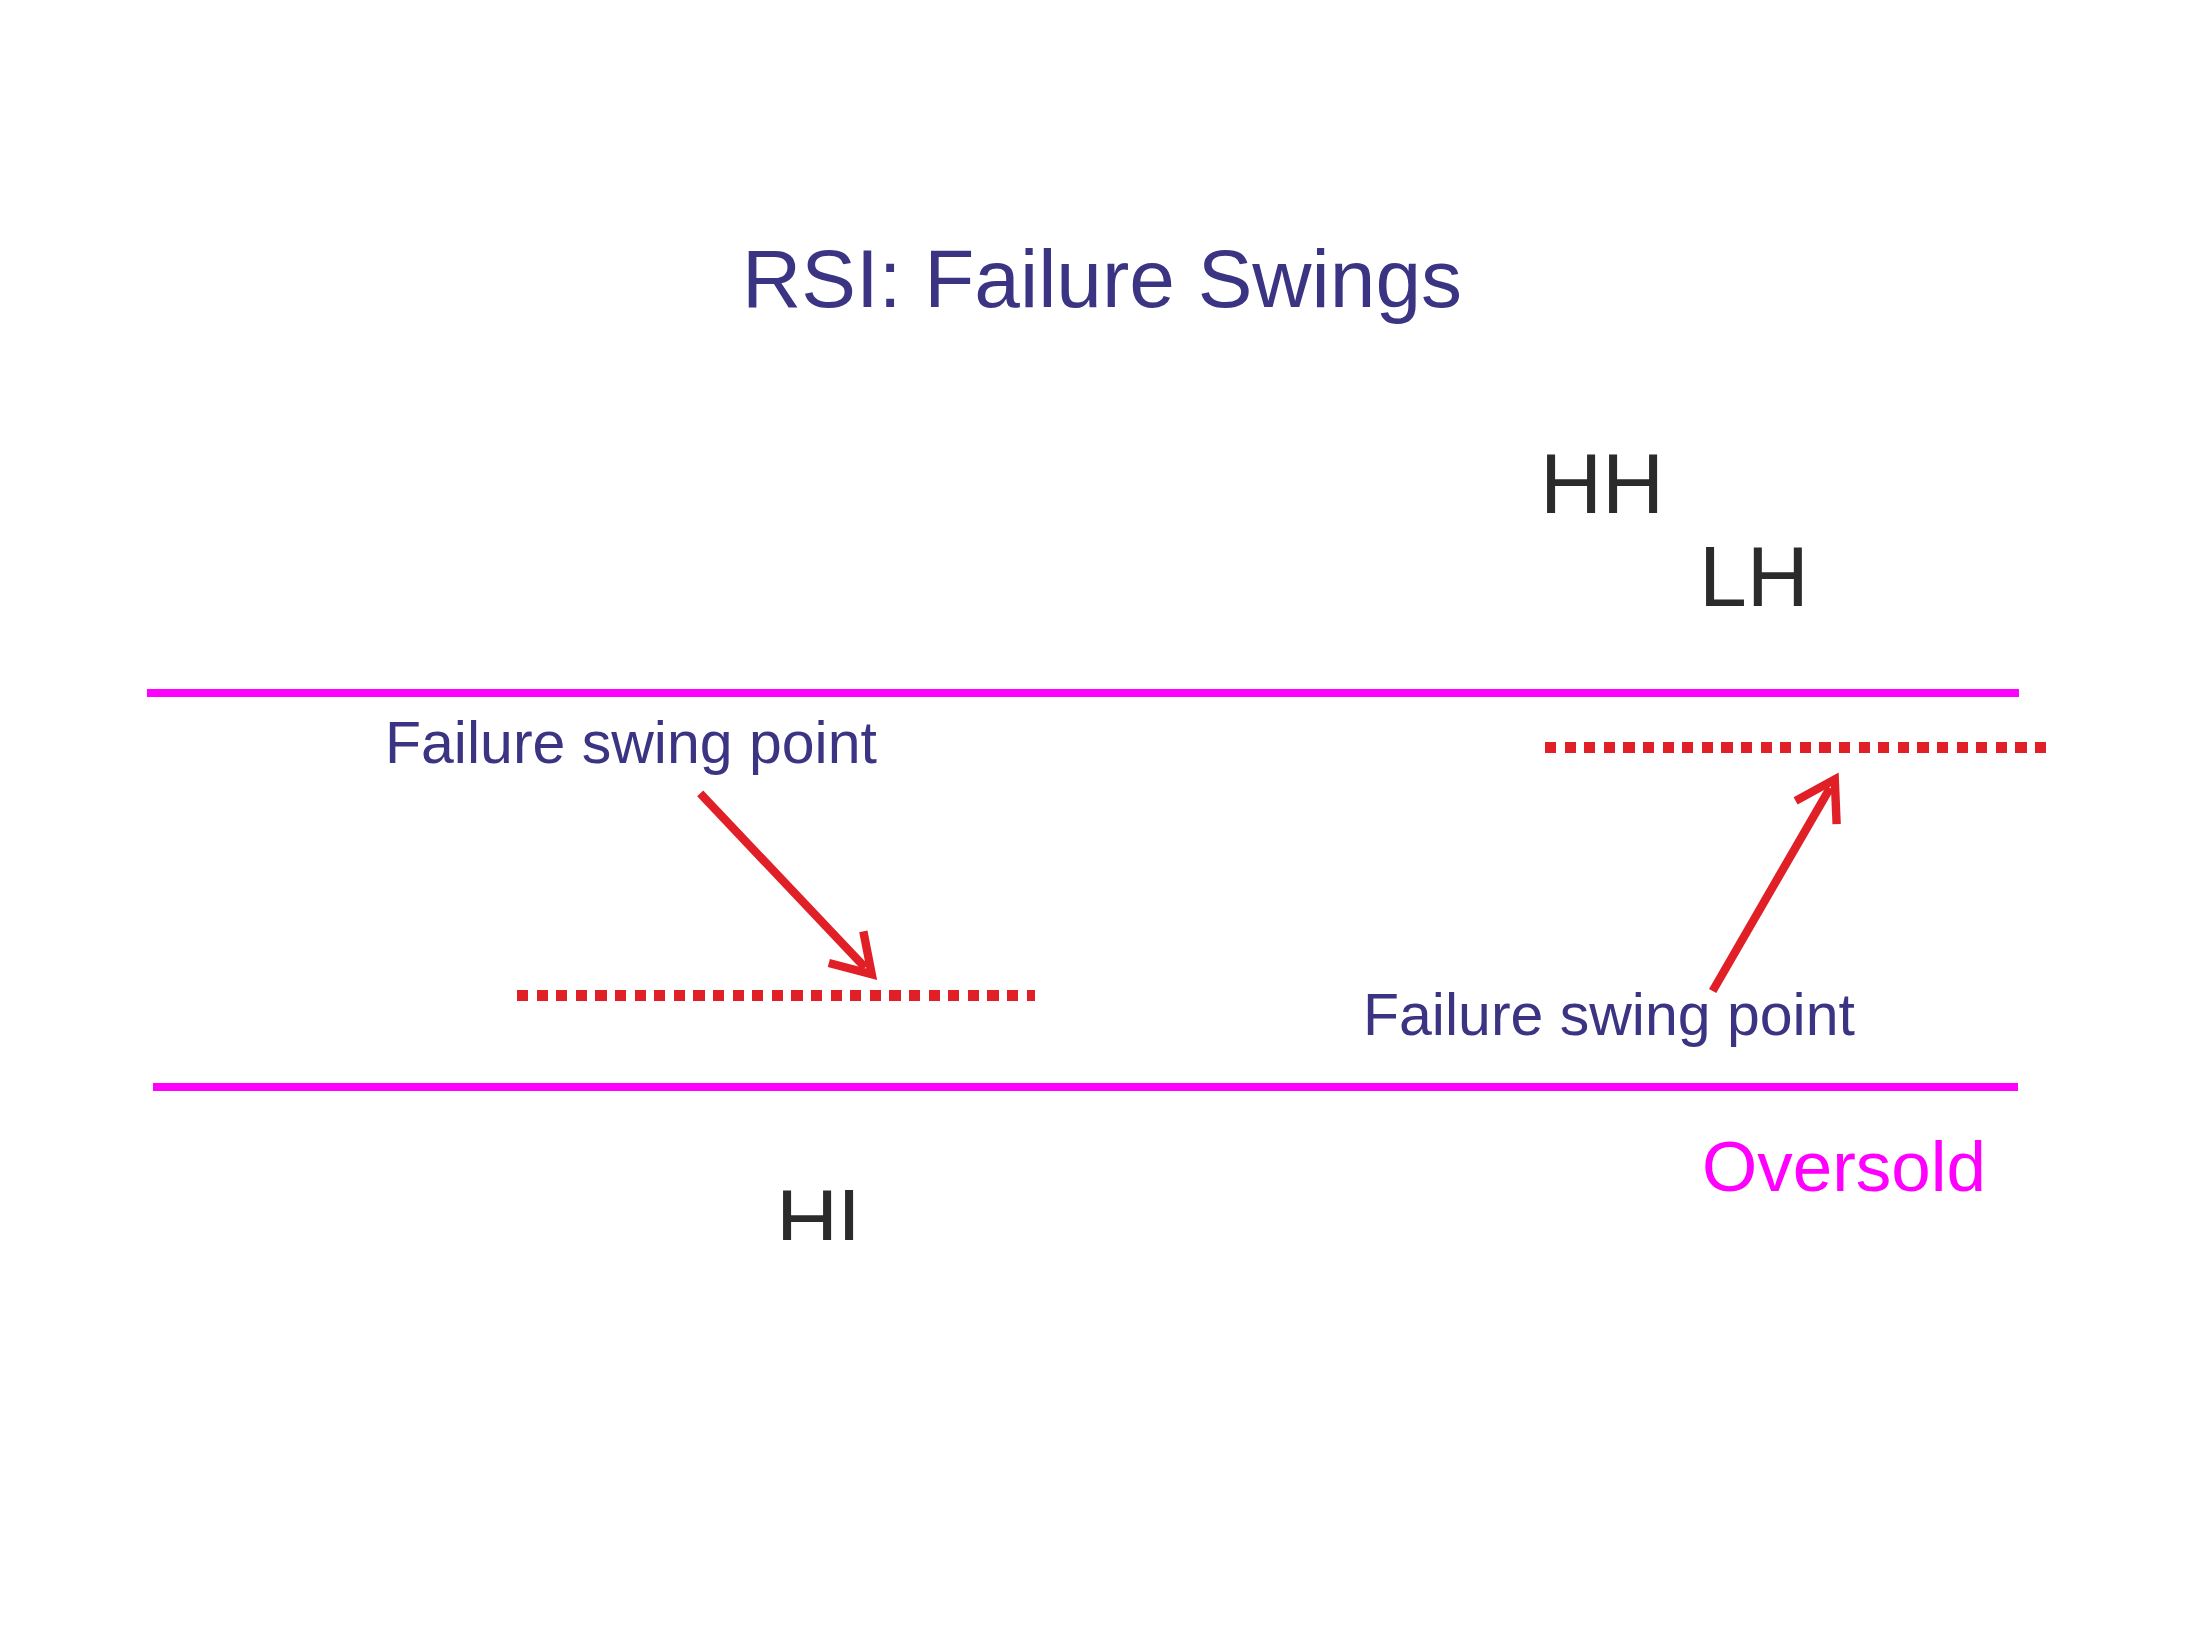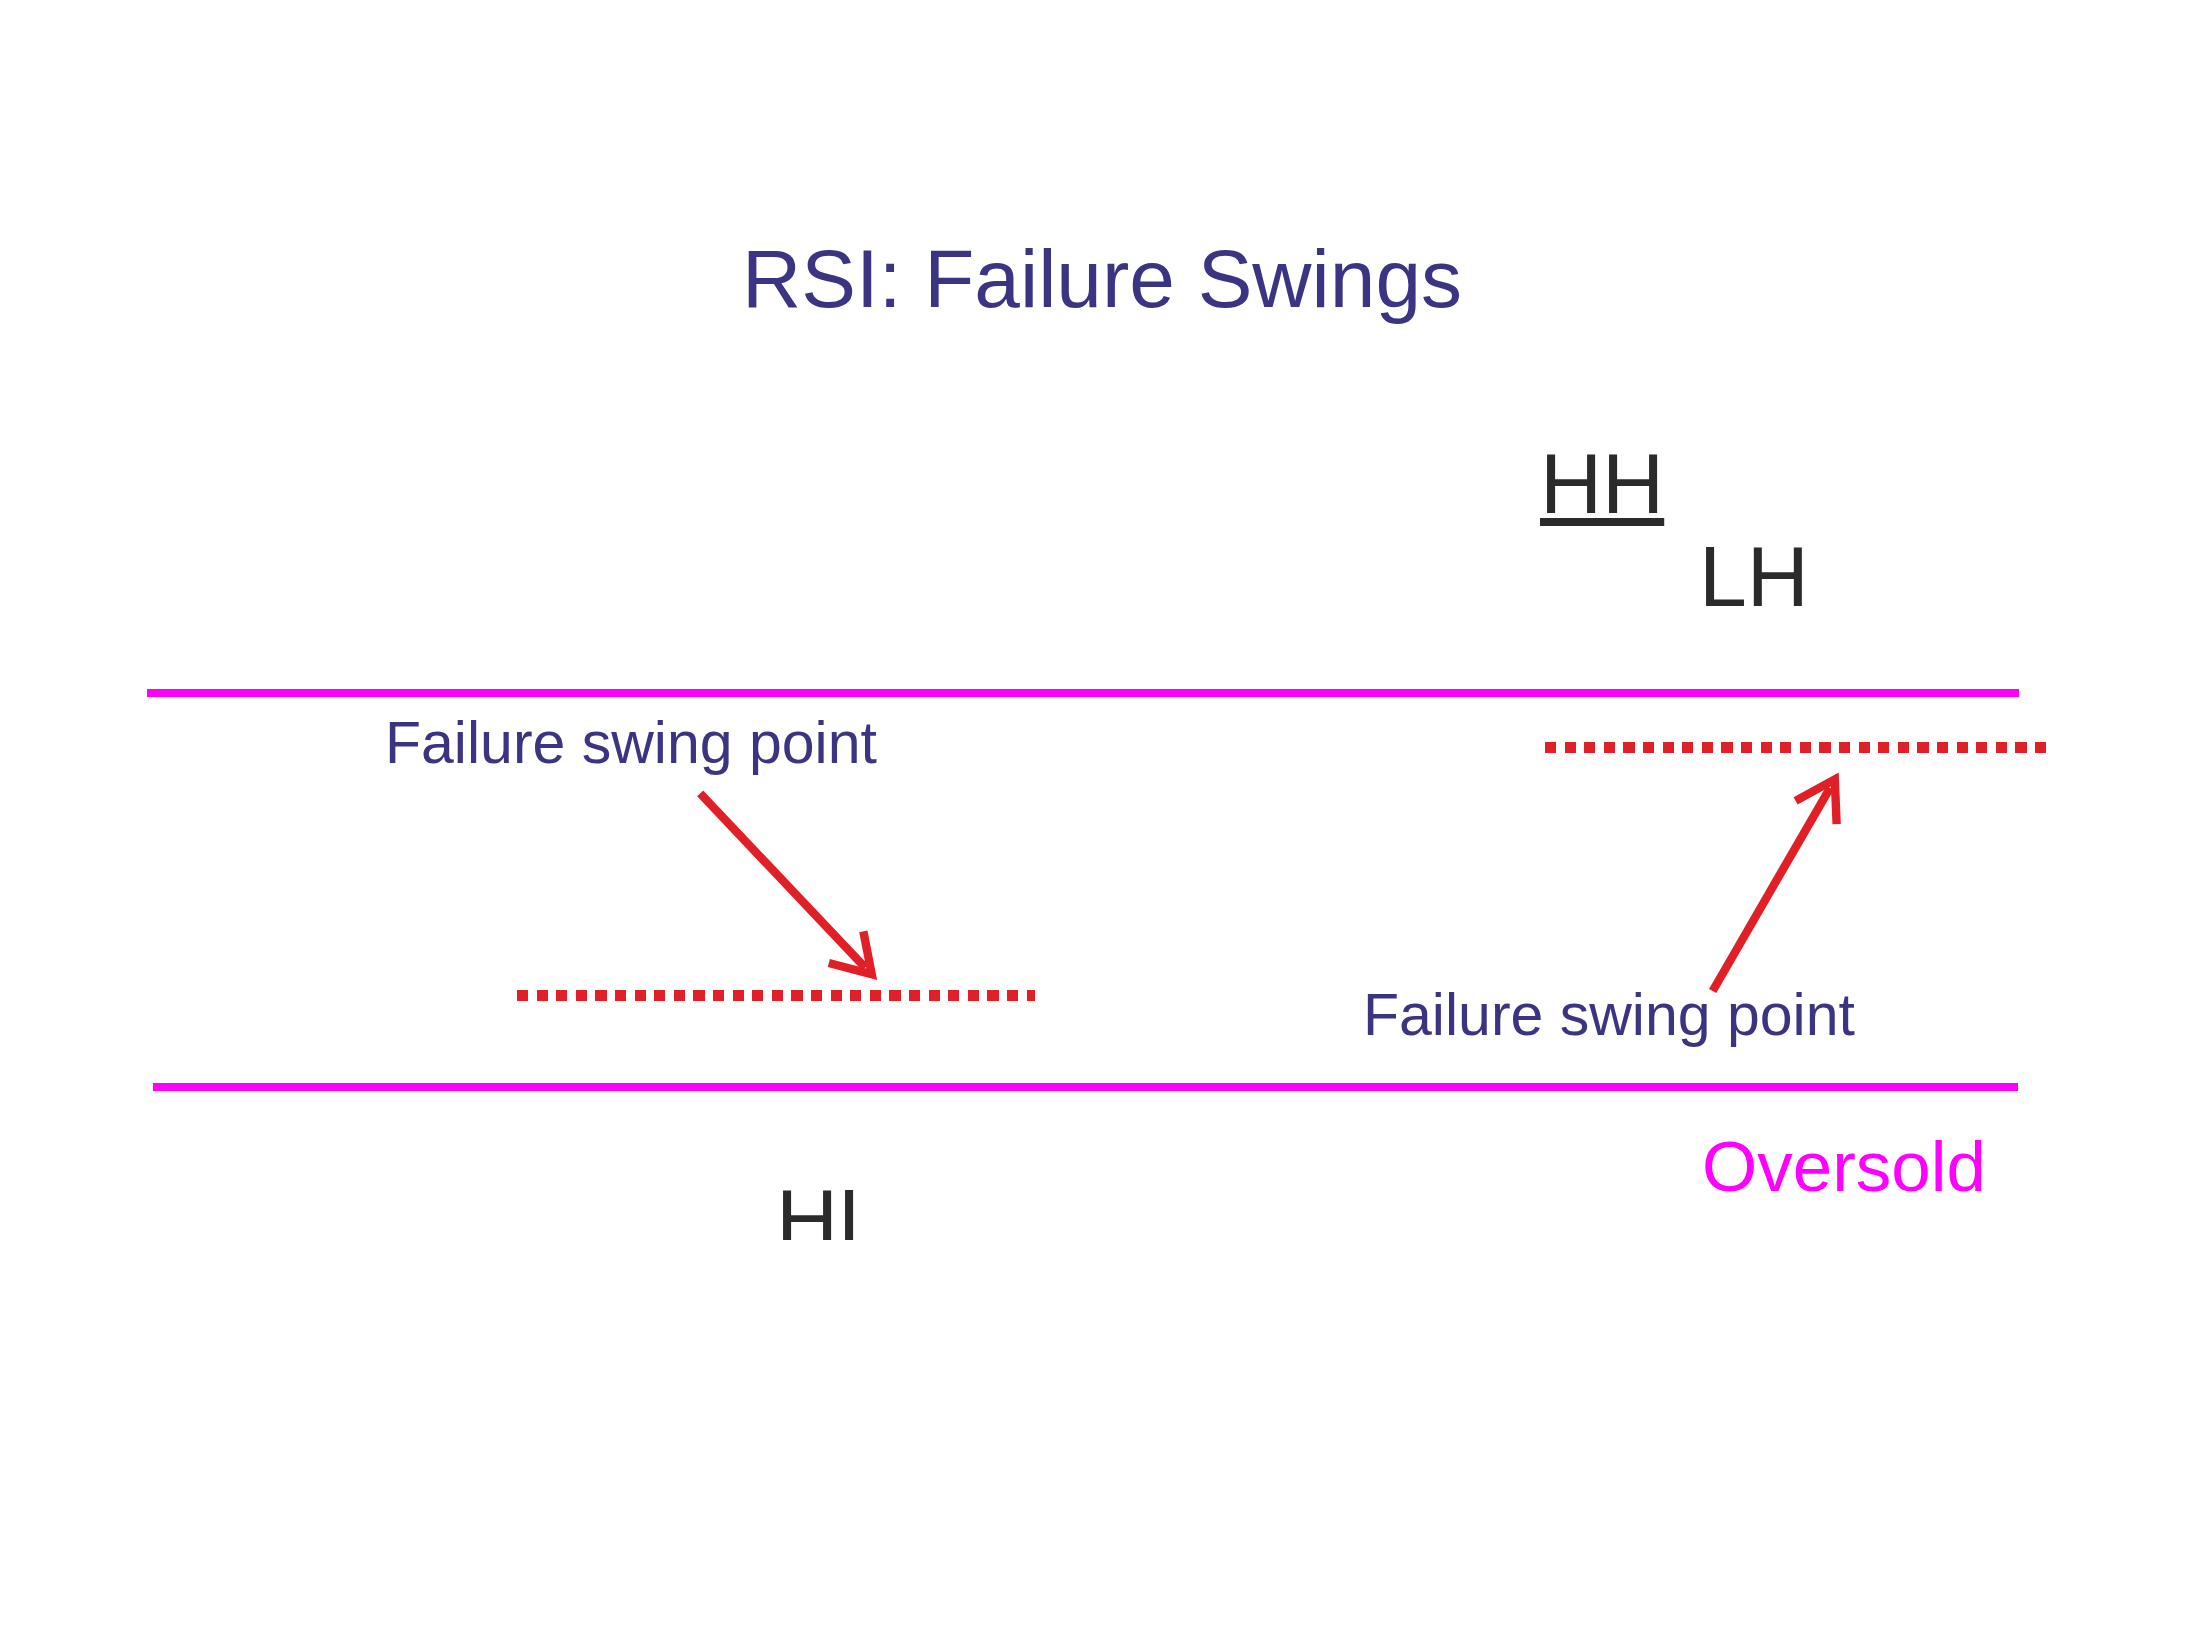--- a/index.html
+++ b/index.html
@@ -47,21 +47,21 @@
       transparent 11.2px 19.6px);
   }
   #overbought-line{top:689px;left:147px;width:1872px;}
   #oversold-line{top:1083px;left:153px;width:1865px;}
   #left-dotted-line{top:990px;left:517px;width:518px;}
   #right-dotted-line{top:742px;left:1545px;width:505px;}
   #label-overbought{top:601px;left:149px;}
   #label-oversold{top:1129px;left:1702px;}
   #note-left{top:711px;left:385px;}
   #note-right{top:983px;left:1363px;}
-  #label-hh{top:438px;left:1540px;text-decoration:underline;}
+  #label-hh{top:438px;left:1540px;}
   #label-lh{top:531px;left:1699px;}
   #label-hl{top:1174px;left:776px;}
   #label-ll{top:1323px;left:538px;}
   #arrow-overlay{
     top:0;left:0;width:2204px;height:1652px;
     pointer-events:none;
     color:var(--annotation-red);
   }
 </style>
 </head>

